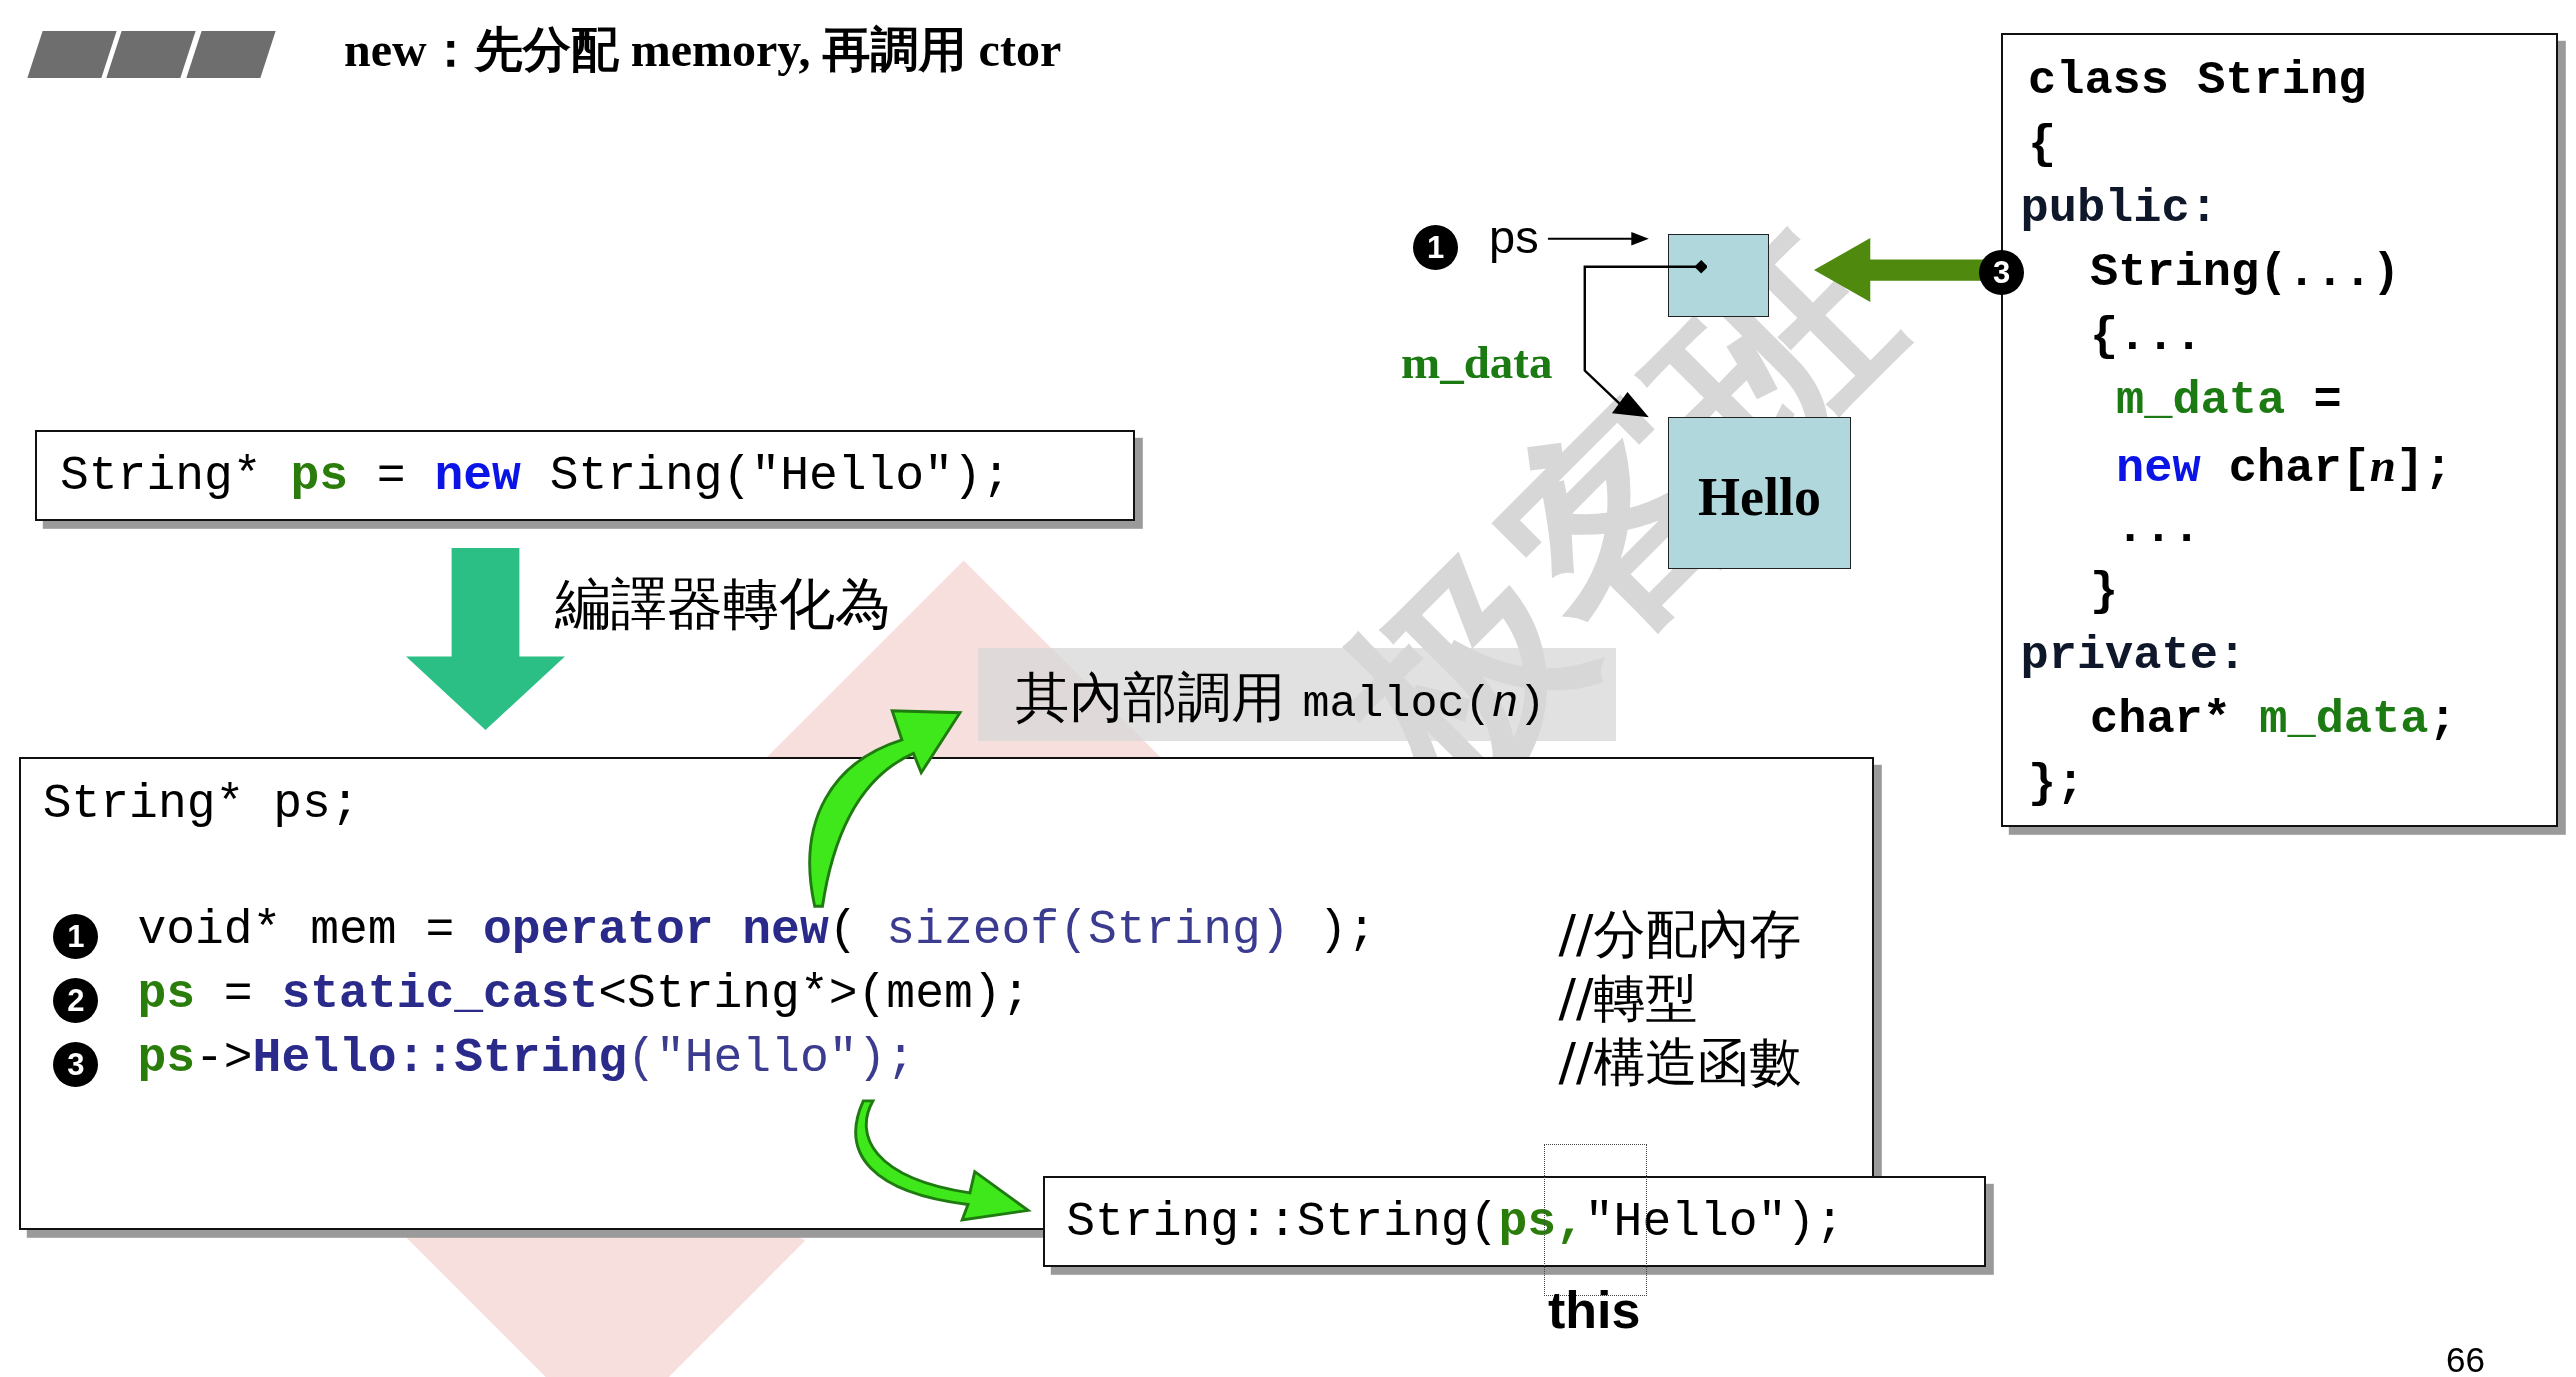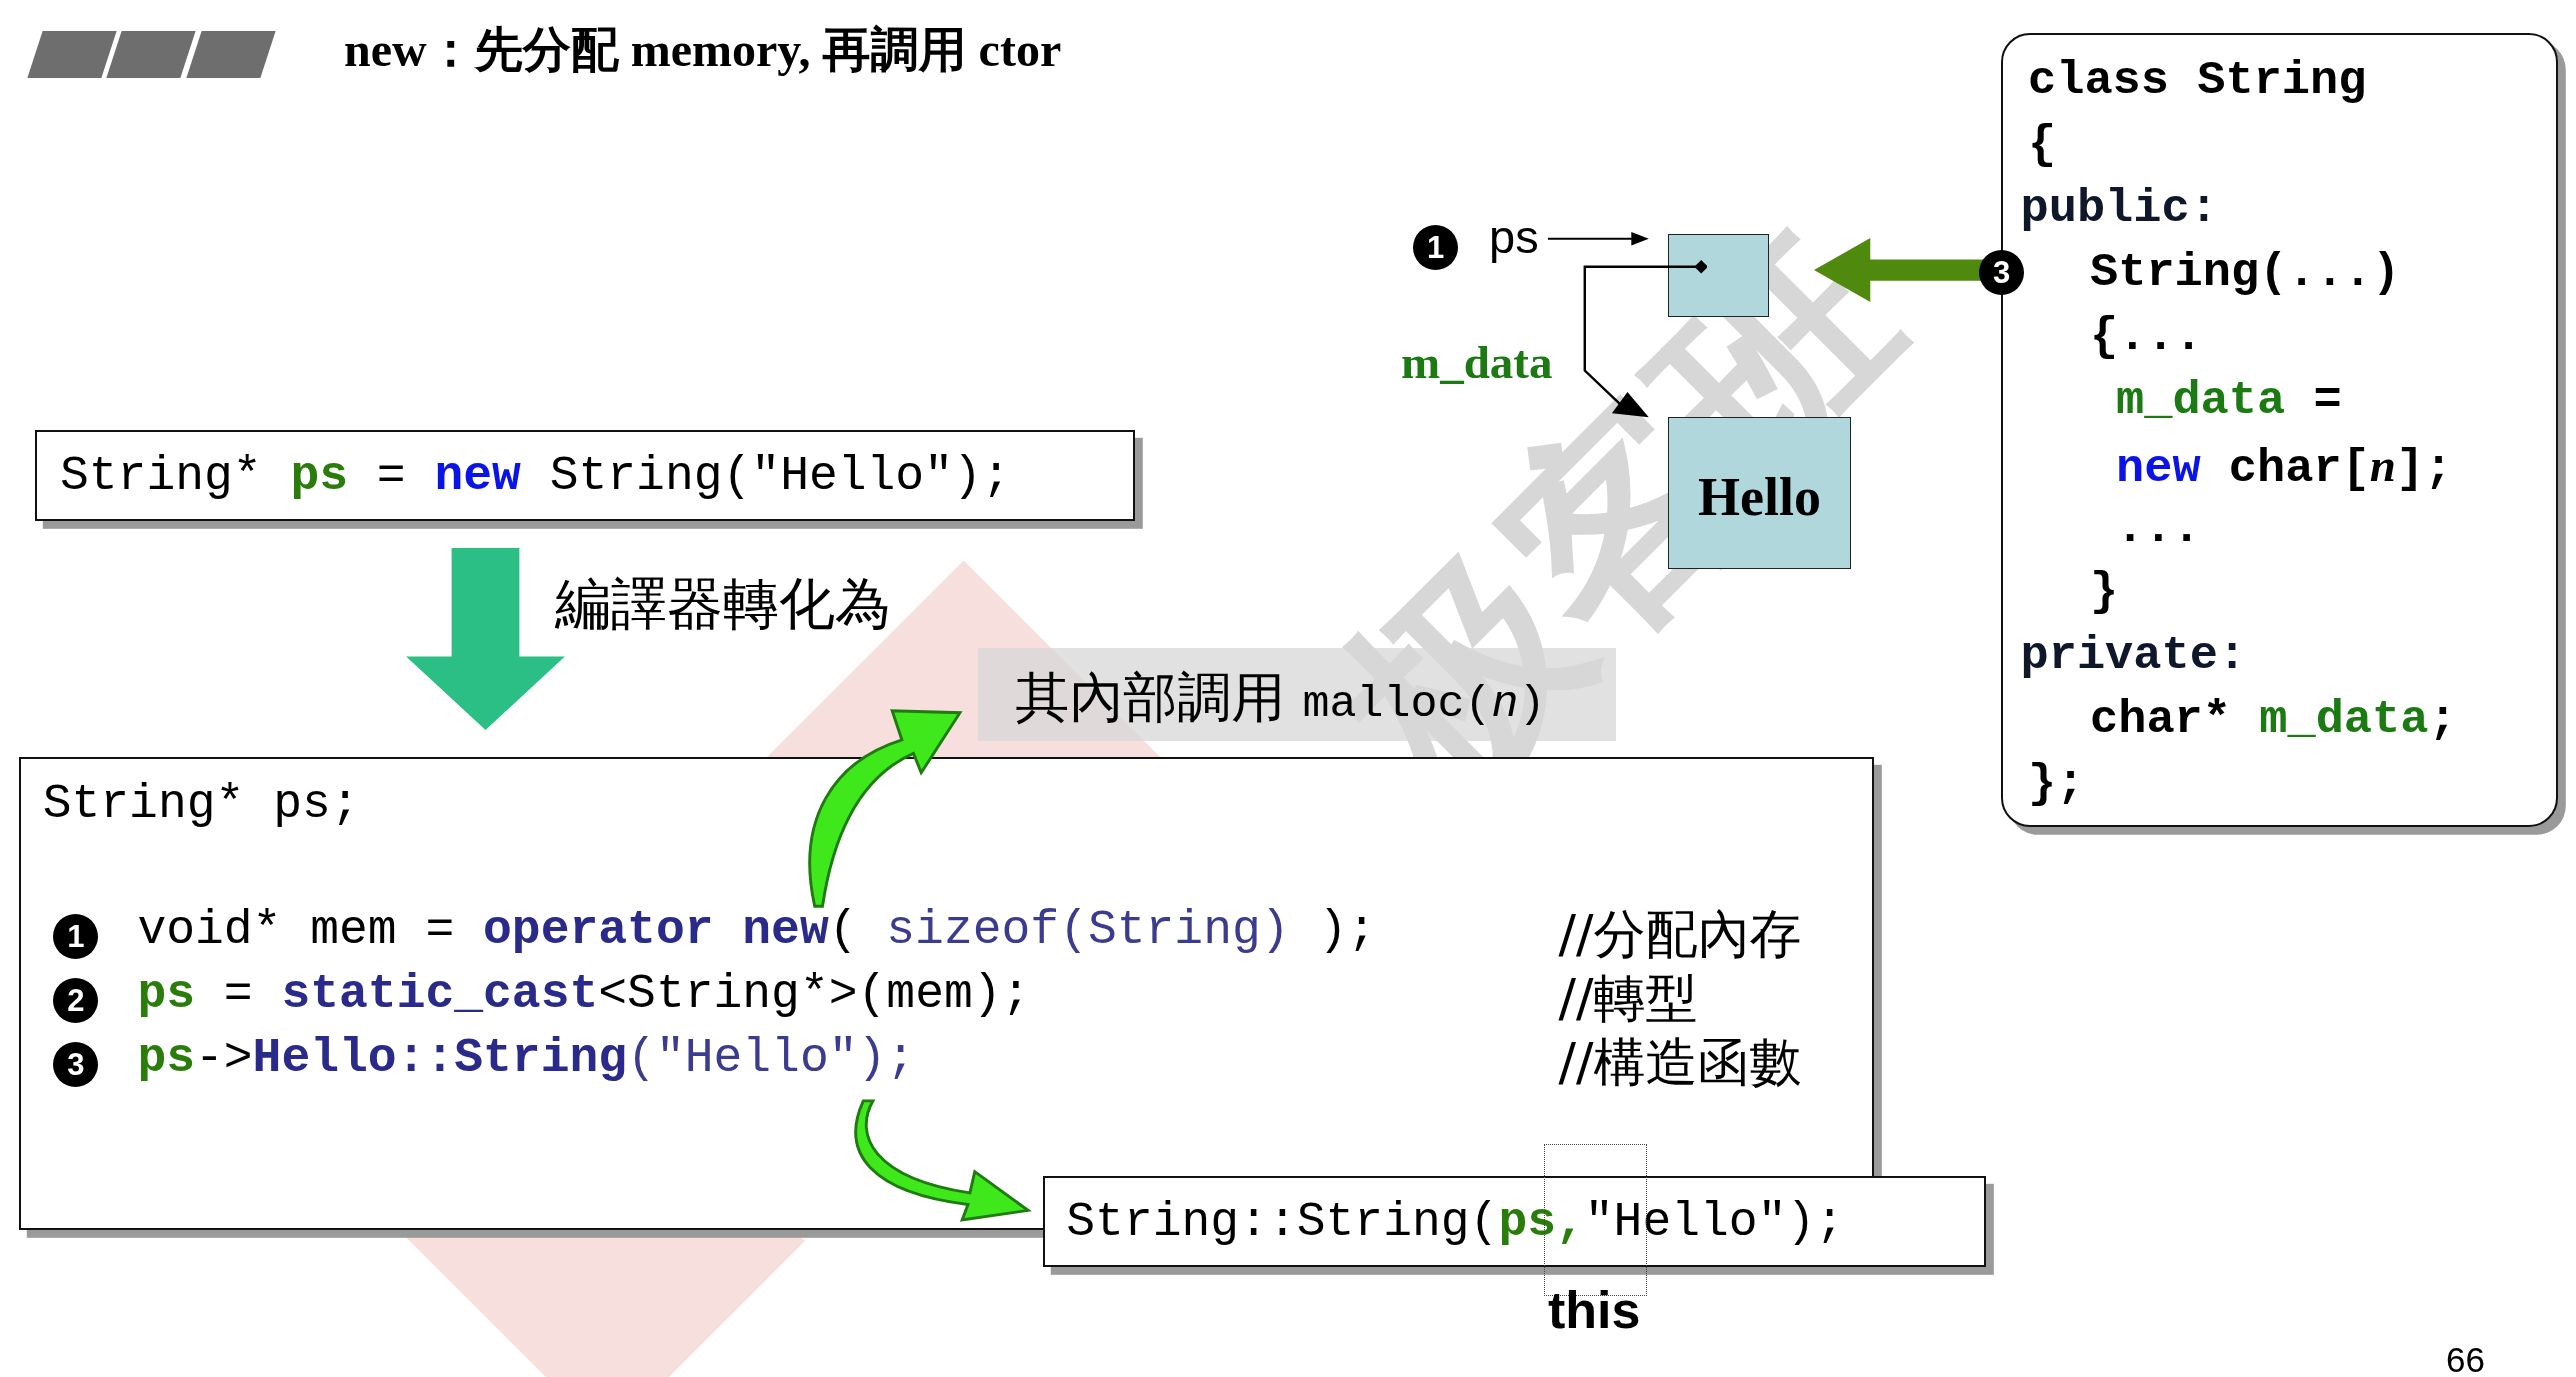--- a/index.html
+++ b/index.html
@@ -91,21 +91,21 @@
   <polyline points="194,45 74,45 74,152 112,188" fill="none" stroke="#000" stroke-width="2.5"></polyline>
   <polygon points="194,38 201,45 194,52 187,45" fill="#000"></polygon>
   <polygon points="140,200 102,196 118,174" fill="#000"></polygon>
 </svg>
 <div class="abs" style="left:1401px;top:335px;font-family:'Liberation Serif',serif;font-weight:bold;font-size:47px;color:#1c7a12;">m_data</div>
 
 <svg class="abs" style="left:1814px;top:238px;" width="262" height="68" viewBox="0 0 270 70">
   <polygon points="0,33 58,0 58,22 258,22 258,44 58,44 58,66" fill="#4f8a0e"></polygon>
 </svg>
 
-<div class="codebox" style="left:2001px;top:33px;width:553px;height:790px;border-radius:29px;">
+<div class="codebox" style="left:2001px;top:33px;width:553px;height:790px;">
   <div class="cls-line" style="top:19.4px;">class String</div>
   <div class="cls-line" style="top:83px;">{</div>
   <div class="cls-line red" style="top:147px;left:17.5px;">public:</div>
   <div class="cls-line" style="top:211px;left:87px;">String(...)</div>
   <div class="cls-line" style="top:275px;left:87px;">{...</div>
   <div class="cls-line" style="top:339px;left:113px;"><span class="green2">m_data</span><span> =</span></div>
   <div class="cls-line" style="top:403px;left:113px;"><span style="color:#0a14e6;">new</span><span> char[</span><span style="font-style:italic;font-family:'Liberation Serif',serif;">n</span><span>];</span></div>
   <div class="cls-line" style="top:467px;left:113px;">...</div>
   <div class="cls-line" style="top:530px;left:87px;">}</div>
   <div class="cls-line red" style="top:594px;left:17.5px;">private:</div>

